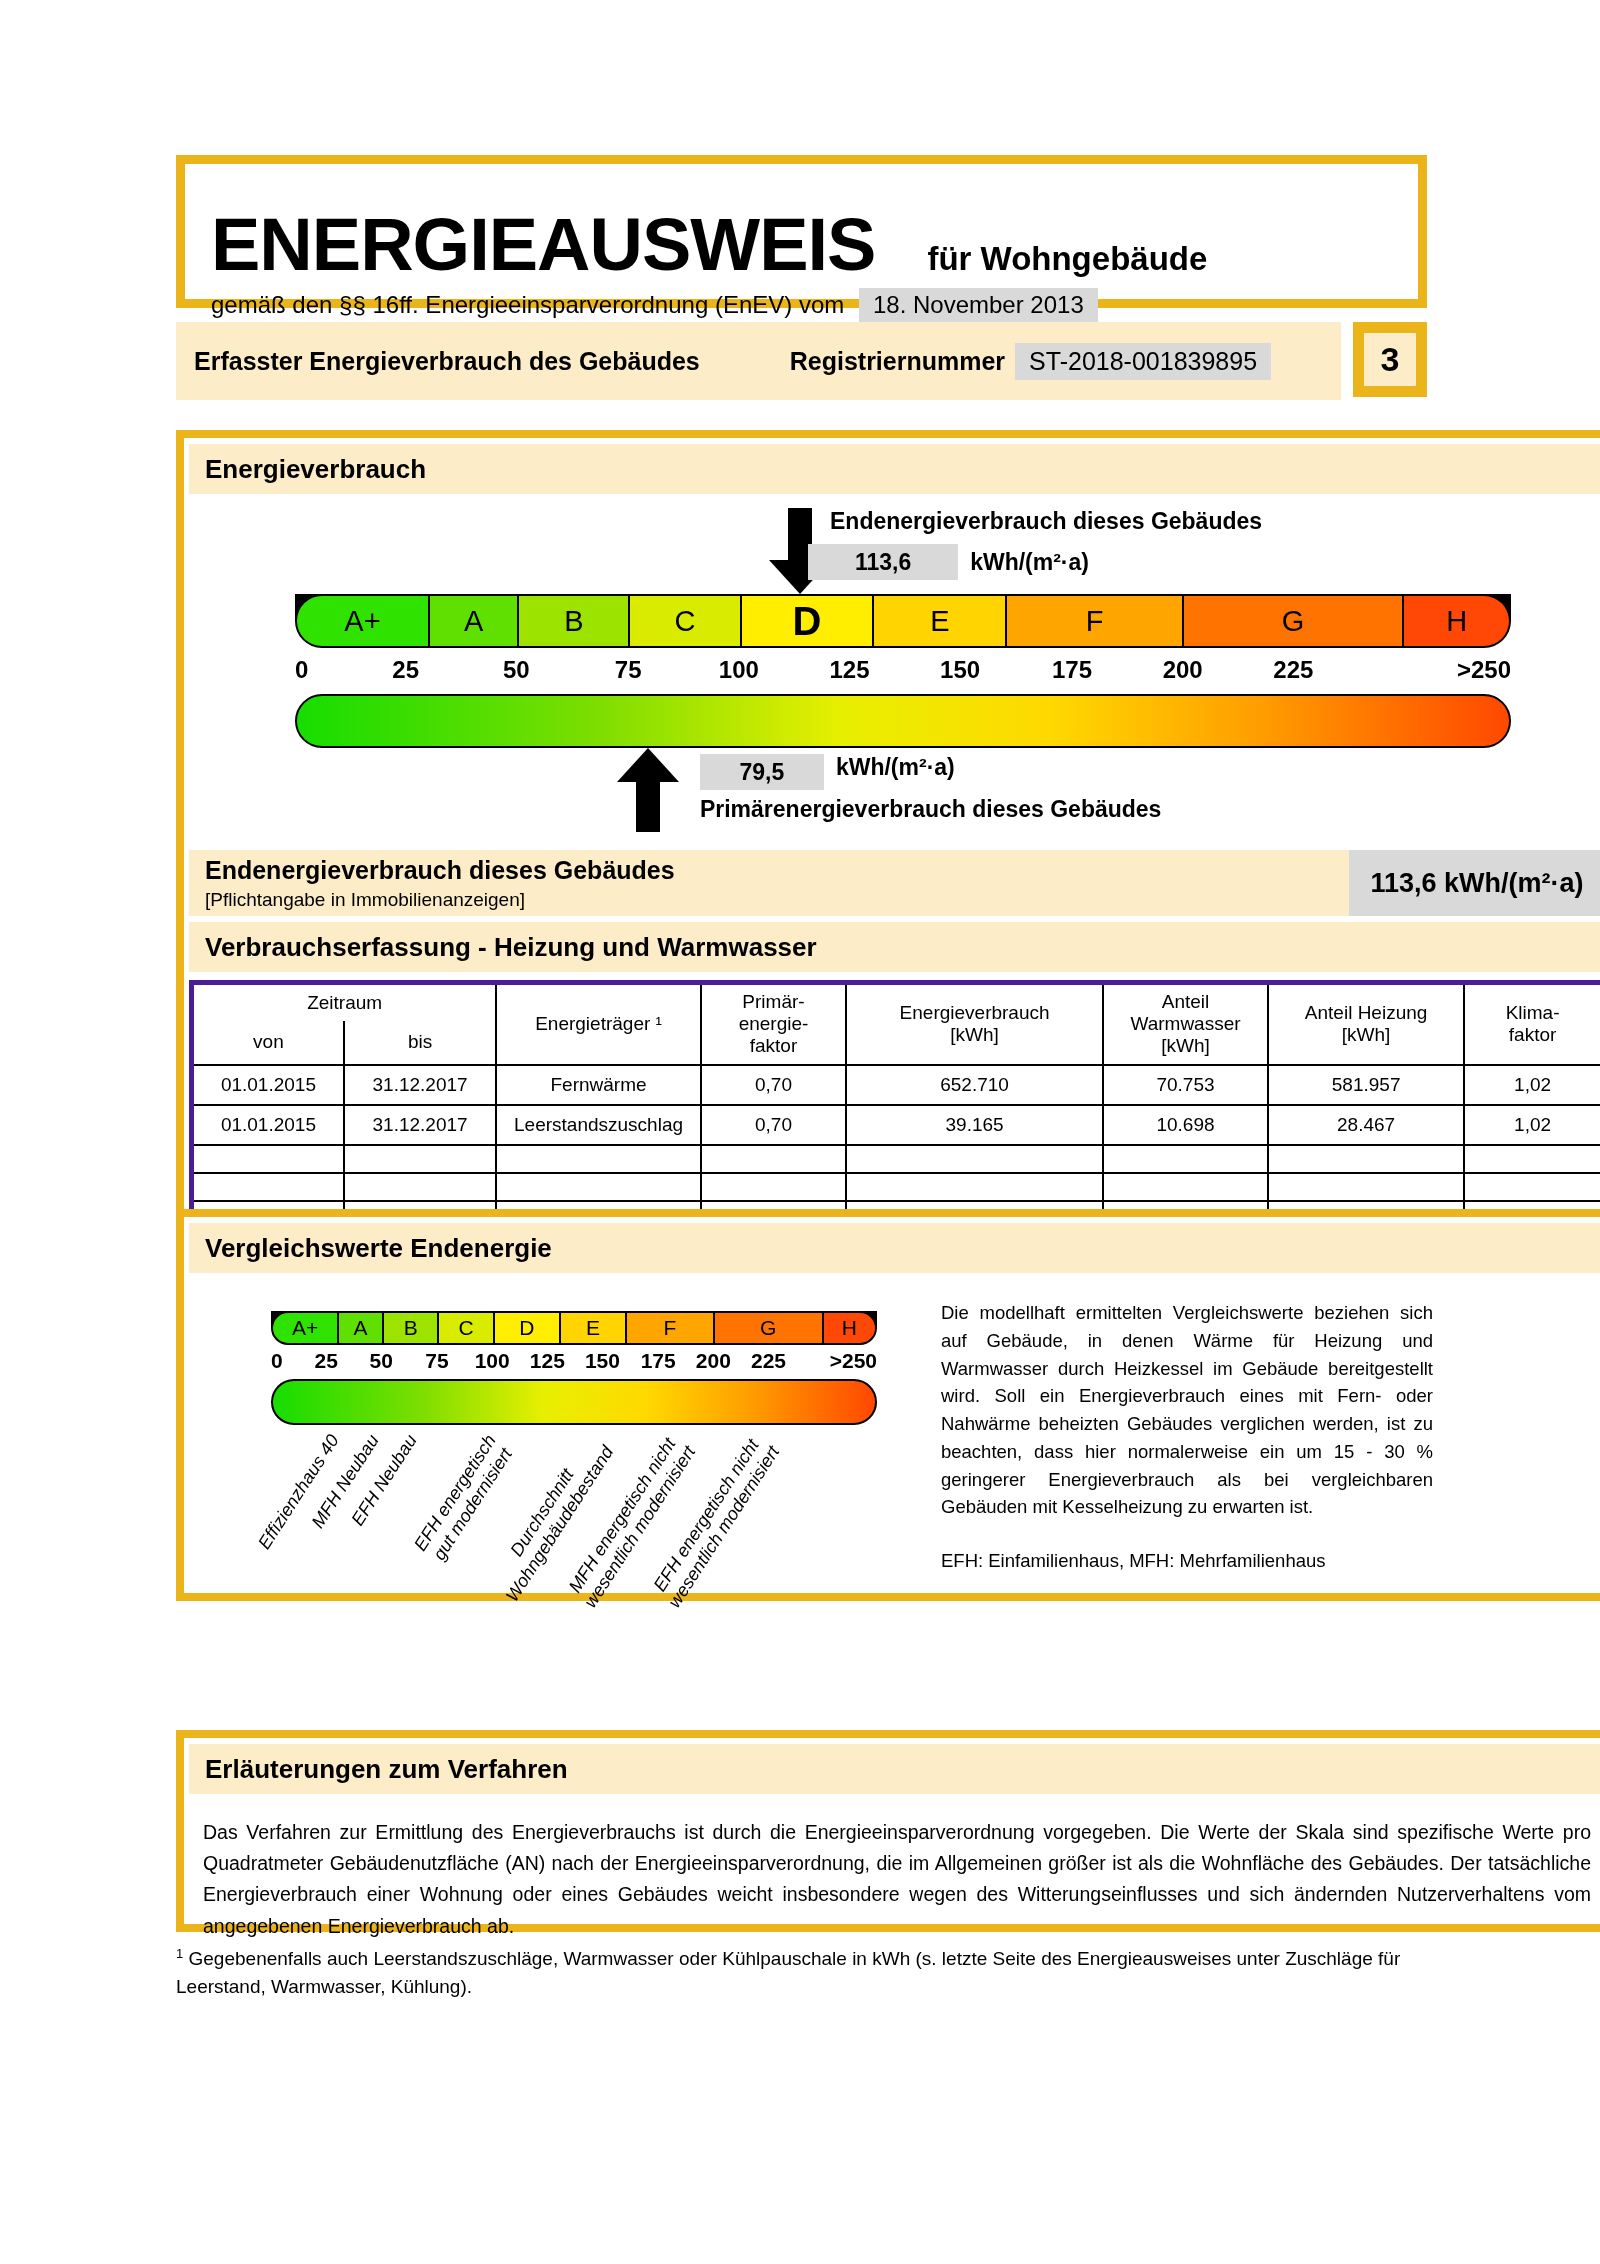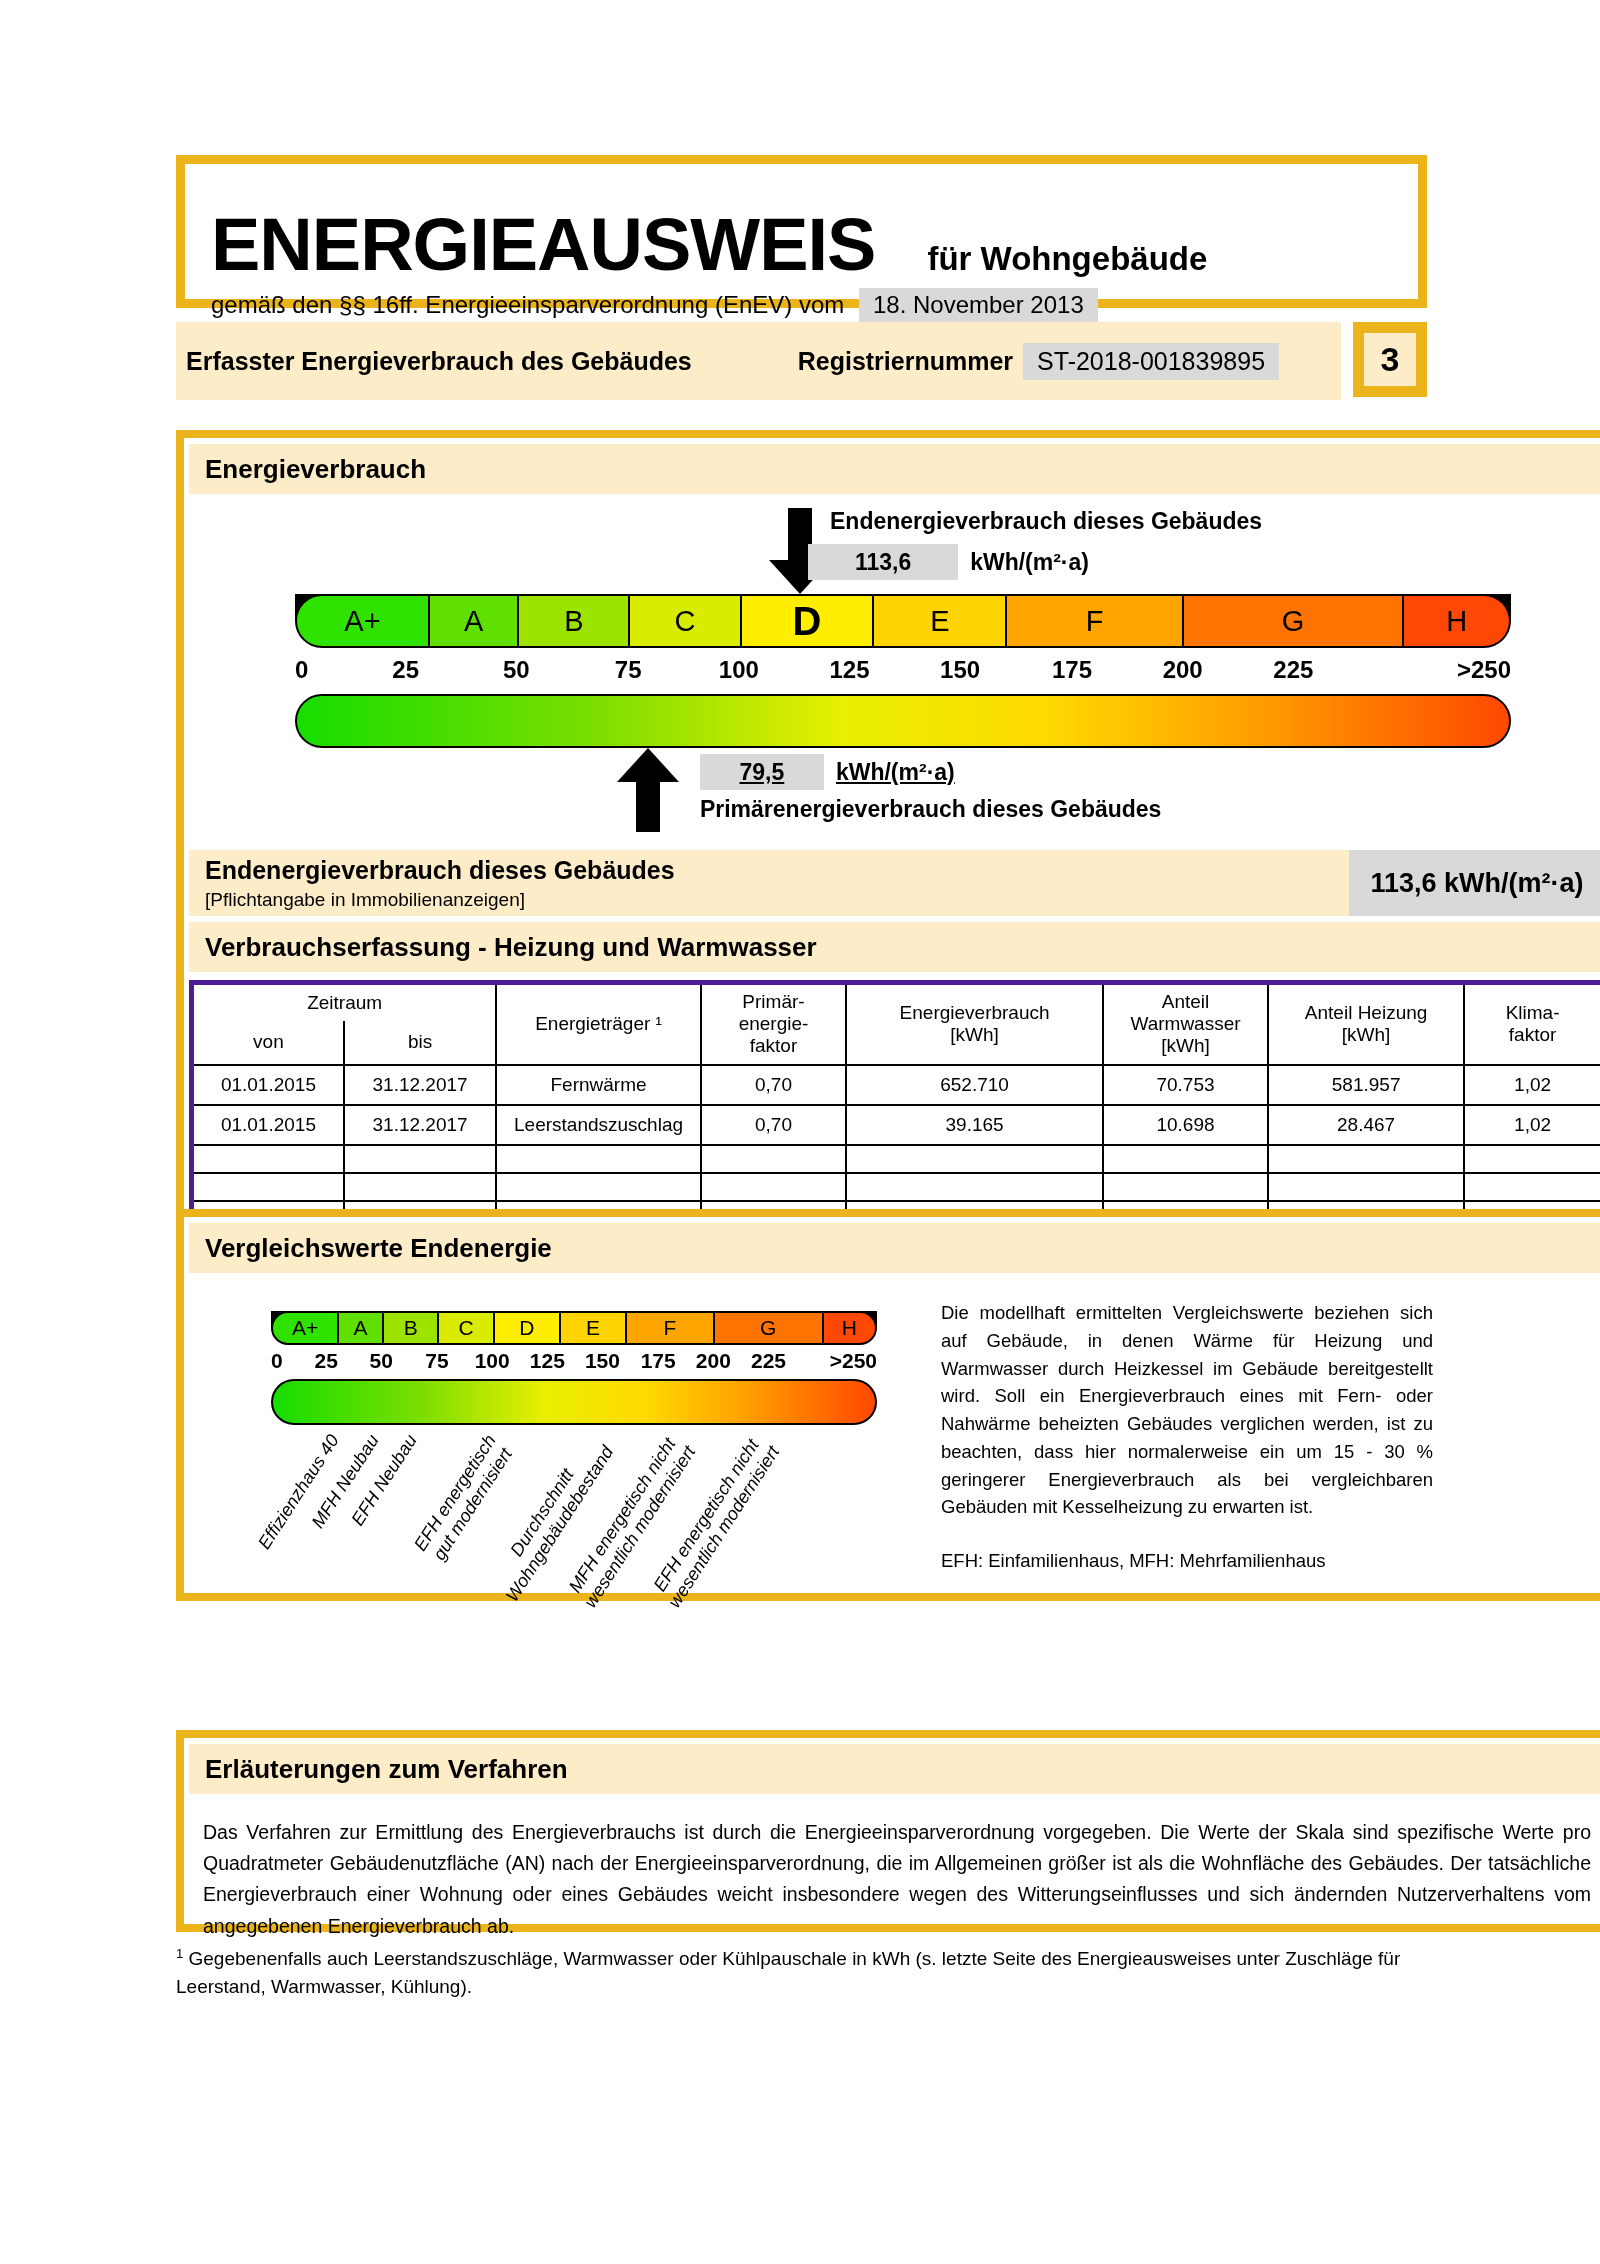--- a/index.html
+++ b/index.html
@@ -17,21 +17,21 @@
   }
   .title-row { display:flex; align-items:baseline; }
   .doc-title { font-size:74px; font-weight:bold; letter-spacing:-1px; line-height:1.0;margin-top:34px; }
   .doc-subtitle { font-size:33px; font-weight:bold; margin-left:52px; }
   .reg-row { margin-top:6px; font-size:24px; }
   .date-box { padding:3px 14px; margin-left:8px; }
 
   
   .header-row { position:absolute; left:176px; top:322px; width:1251px; height:78px; display:flex; }
   .header-main {
-    width:1188px; background:#fdecc8; display:flex; align-items:center; padding:0 10px;
+    width:1188px; background:#fdecc8; display:flex; align-items:center; padding:0 18px;
     font-size:25px;
   }
   .hm-left { font-weight:bold; }
   .hm-right { margin-left:auto; display:flex; align-items:center; margin-right:52px; }
   .reg-label { font-weight:bold; margin-right:10px; }
   .reg-number { padding:4px 14px; font-weight:normal; }
   .page-number-box {
     margin-left:12px; width:75px; height:75px; border:11px solid #eab41a; background:#fdecc8;
     display:flex; align-items:center; justify-content:center; font-size:34px; font-weight:bold;
   }
@@ -74,21 +74,21 @@
 
   .gradient-bar {
     height:54px; margin-top:6px; border:2px solid #000; border-radius:27px;
     background:linear-gradient(90deg,#16dd00 0%,#7ede00 25%,#e8ef00 45%,#ffd900 62%,#ff9b00 80%,#ff4800 100%);
   }
 
   .primary-area { position:relative; height:92px; }
   .arrow-up { position:absolute; top:0; display:flex; flex-direction:column; align-items:center; }
   .arrow-up .head { width:0; height:0; border-left:31px solid transparent; border-right:31px solid transparent; border-bottom:34px solid #000; }
   .arrow-up .shaft { width:24px; height:50px; background:#000; }
-  .prim-value { position:absolute; left:33.3%; top:6px; display:flex; align-items:center;text-decoration:underline; }
+  .prim-value { position:absolute; left:33.3%; top:6px; display:flex; align-items:flex-start; }
   .prim-value .value-box { width:124px; }
   .prim-label { position:absolute; left:33.3%; top:48px; font-size:23px; font-weight:bold; }
 
   
   .end-banner { display:flex; margin-top:10px; height:66px; background:#fdecc8; }
   .eb-text { flex:1; padding:6px 0 0 16px; }
   .eb-title { font-size:25px; font-weight:bold; }
   .eb-sub { font-size:19px; margin-top:4px; }
   .eb-value { width:256px; background:#d9d9d9; display:flex; align-items:center; justify-content:center;
               font-size:27px; font-weight:bold; }

